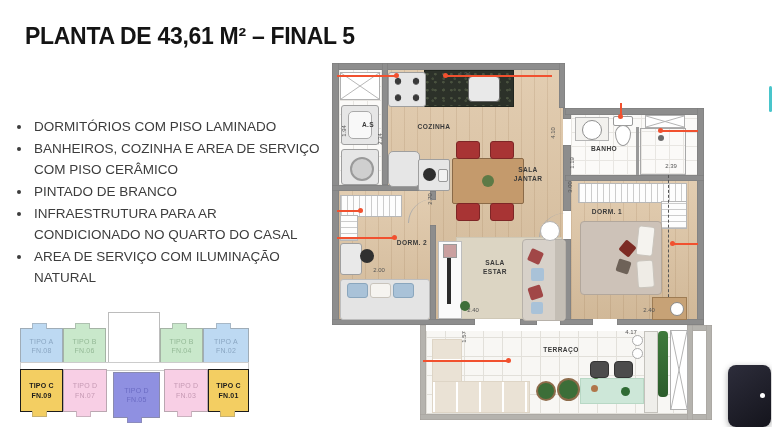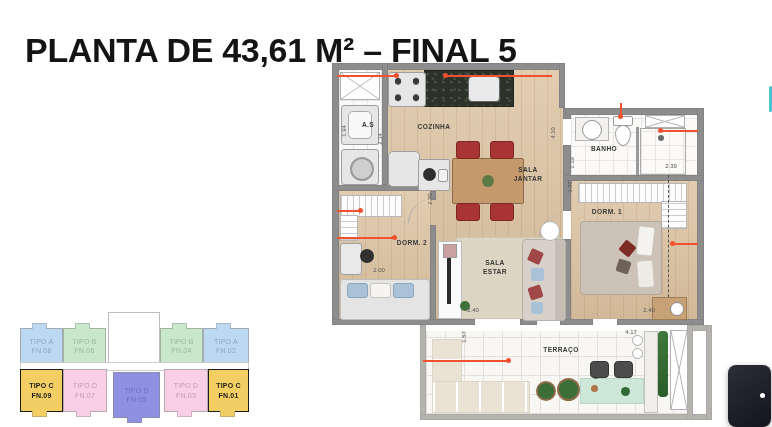--- a/index.html
+++ b/index.html
@@ -1,21 +1,21 @@
 <!DOCTYPE html>
 <html><head>
 <meta charset="utf-8">
 <style>
   html,body{margin:0;padding:0;}
   body{width:772px;height:427px;overflow:hidden;background:#ffffff;
        font-family:"Liberation Sans","DejaVu Sans",sans-serif;position:relative;}
   .stage{position:absolute;inset:0;}
 
   
-  .page-title{position:absolute;left:25px;top:8px;font-size:34px;font-weight:bold;
+  .page-title{position:absolute;left:25px;top:8px;font-size:23px;font-weight:bold;
               color:#141414;letter-spacing:-0.3px;white-space:nowrap;}
   .features{position:absolute;left:14px;top:116px;width:292px;margin:0;padding:0 0 0 18px;
             font-size:13.5px;line-height:21px;color:#3d3d3d;}
   .features li{margin:0 0 1px 0;padding-left:2px;}
 
   
   .keyplan{position:absolute;left:12px;top:308px;width:256px;height:114px;}
   .kp-core{position:absolute;left:96px;top:4px;width:50px;height:52px;background:#fff;
            border:1px solid #bcbcbc;}
   .kp-hall{position:absolute;left:8px;top:54px;width:227px;height:7px;background:#fff;
@@ -68,20 +68,27 @@
                 background:linear-gradient(145deg,#2d2d3b,#14141c);box-shadow:0 2px 6px rgba(0,0,0,0.35);}
   .float-widget .ind{position:absolute;right:6px;top:28px;width:5px;height:5px;border-radius:50%;background:#fff;}
 </style>
 </head>
 <body>
 
 <div class="stage">
 
   <h1 class="page-title">PLANTA DE 43,61 M² – FINAL 5</h1>
 
+  <ul class="features">
+    <li>DORMITÓRIOS COM PISO LAMINADO</li>
+    <li>BANHEIROS, COZINHA E AREA DE SERVIÇO COM PISO CERÂMICO</li>
+    <li>PINTADO DE BRANCO</li>
+    <li>INFRAESTRUTURA PARA AR CONDICIONADO NO QUARTO DO CASAL</li>
+    <li>AREA DE SERVIÇO COM ILUMINAÇÃO NATURAL</li>
+  </ul>
 
   <div class="keyplan">
     <div class="kp-core"></div>
 
     <div class="unit row-top" style="left: 8px; top: 20px; width: 41px; height: 34px; background-color: rgb(189, 217, 242);">
       <span style="color: rgb(138, 166, 194);">TIPO A</span>
       <span style="color: rgb(138, 166, 194);">FN.08</span>
     </div>
     <div class="unit row-top" style="left: 51px; top: 20px; width: 41px; height: 34px; background-color: rgb(201, 232, 203);">
       <span style="color: rgb(148, 185, 150);">TIPO B</span>

